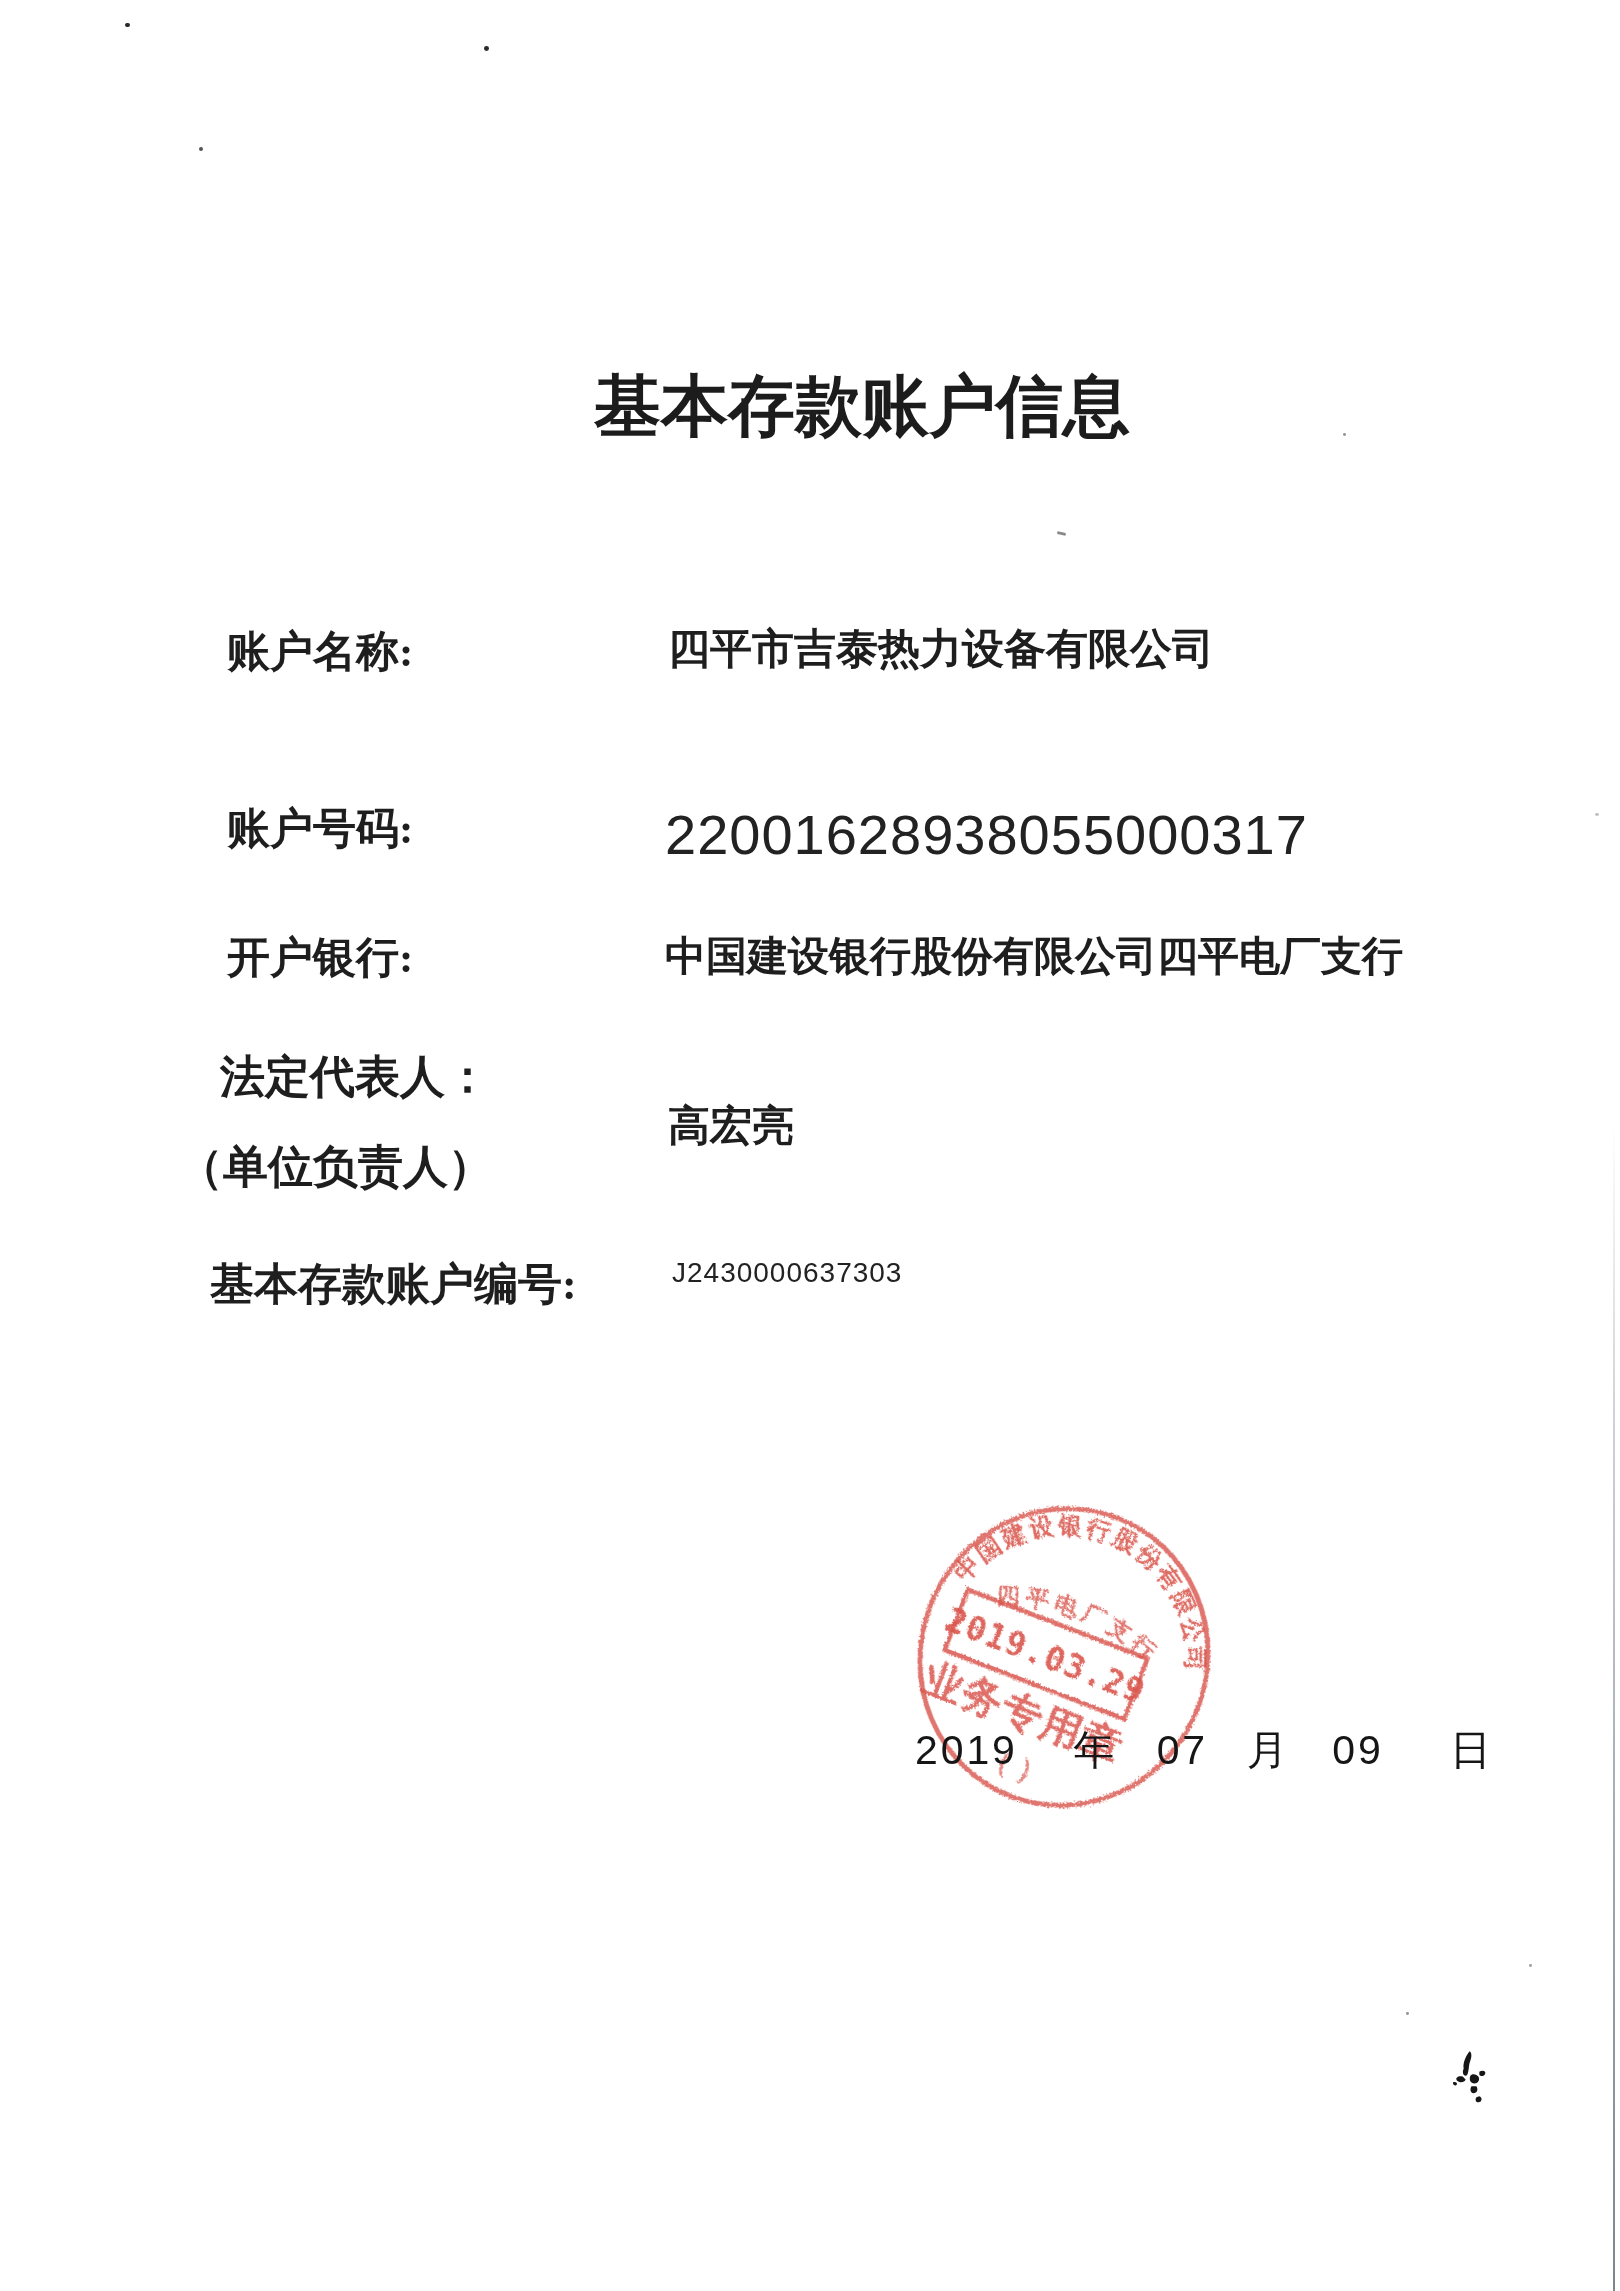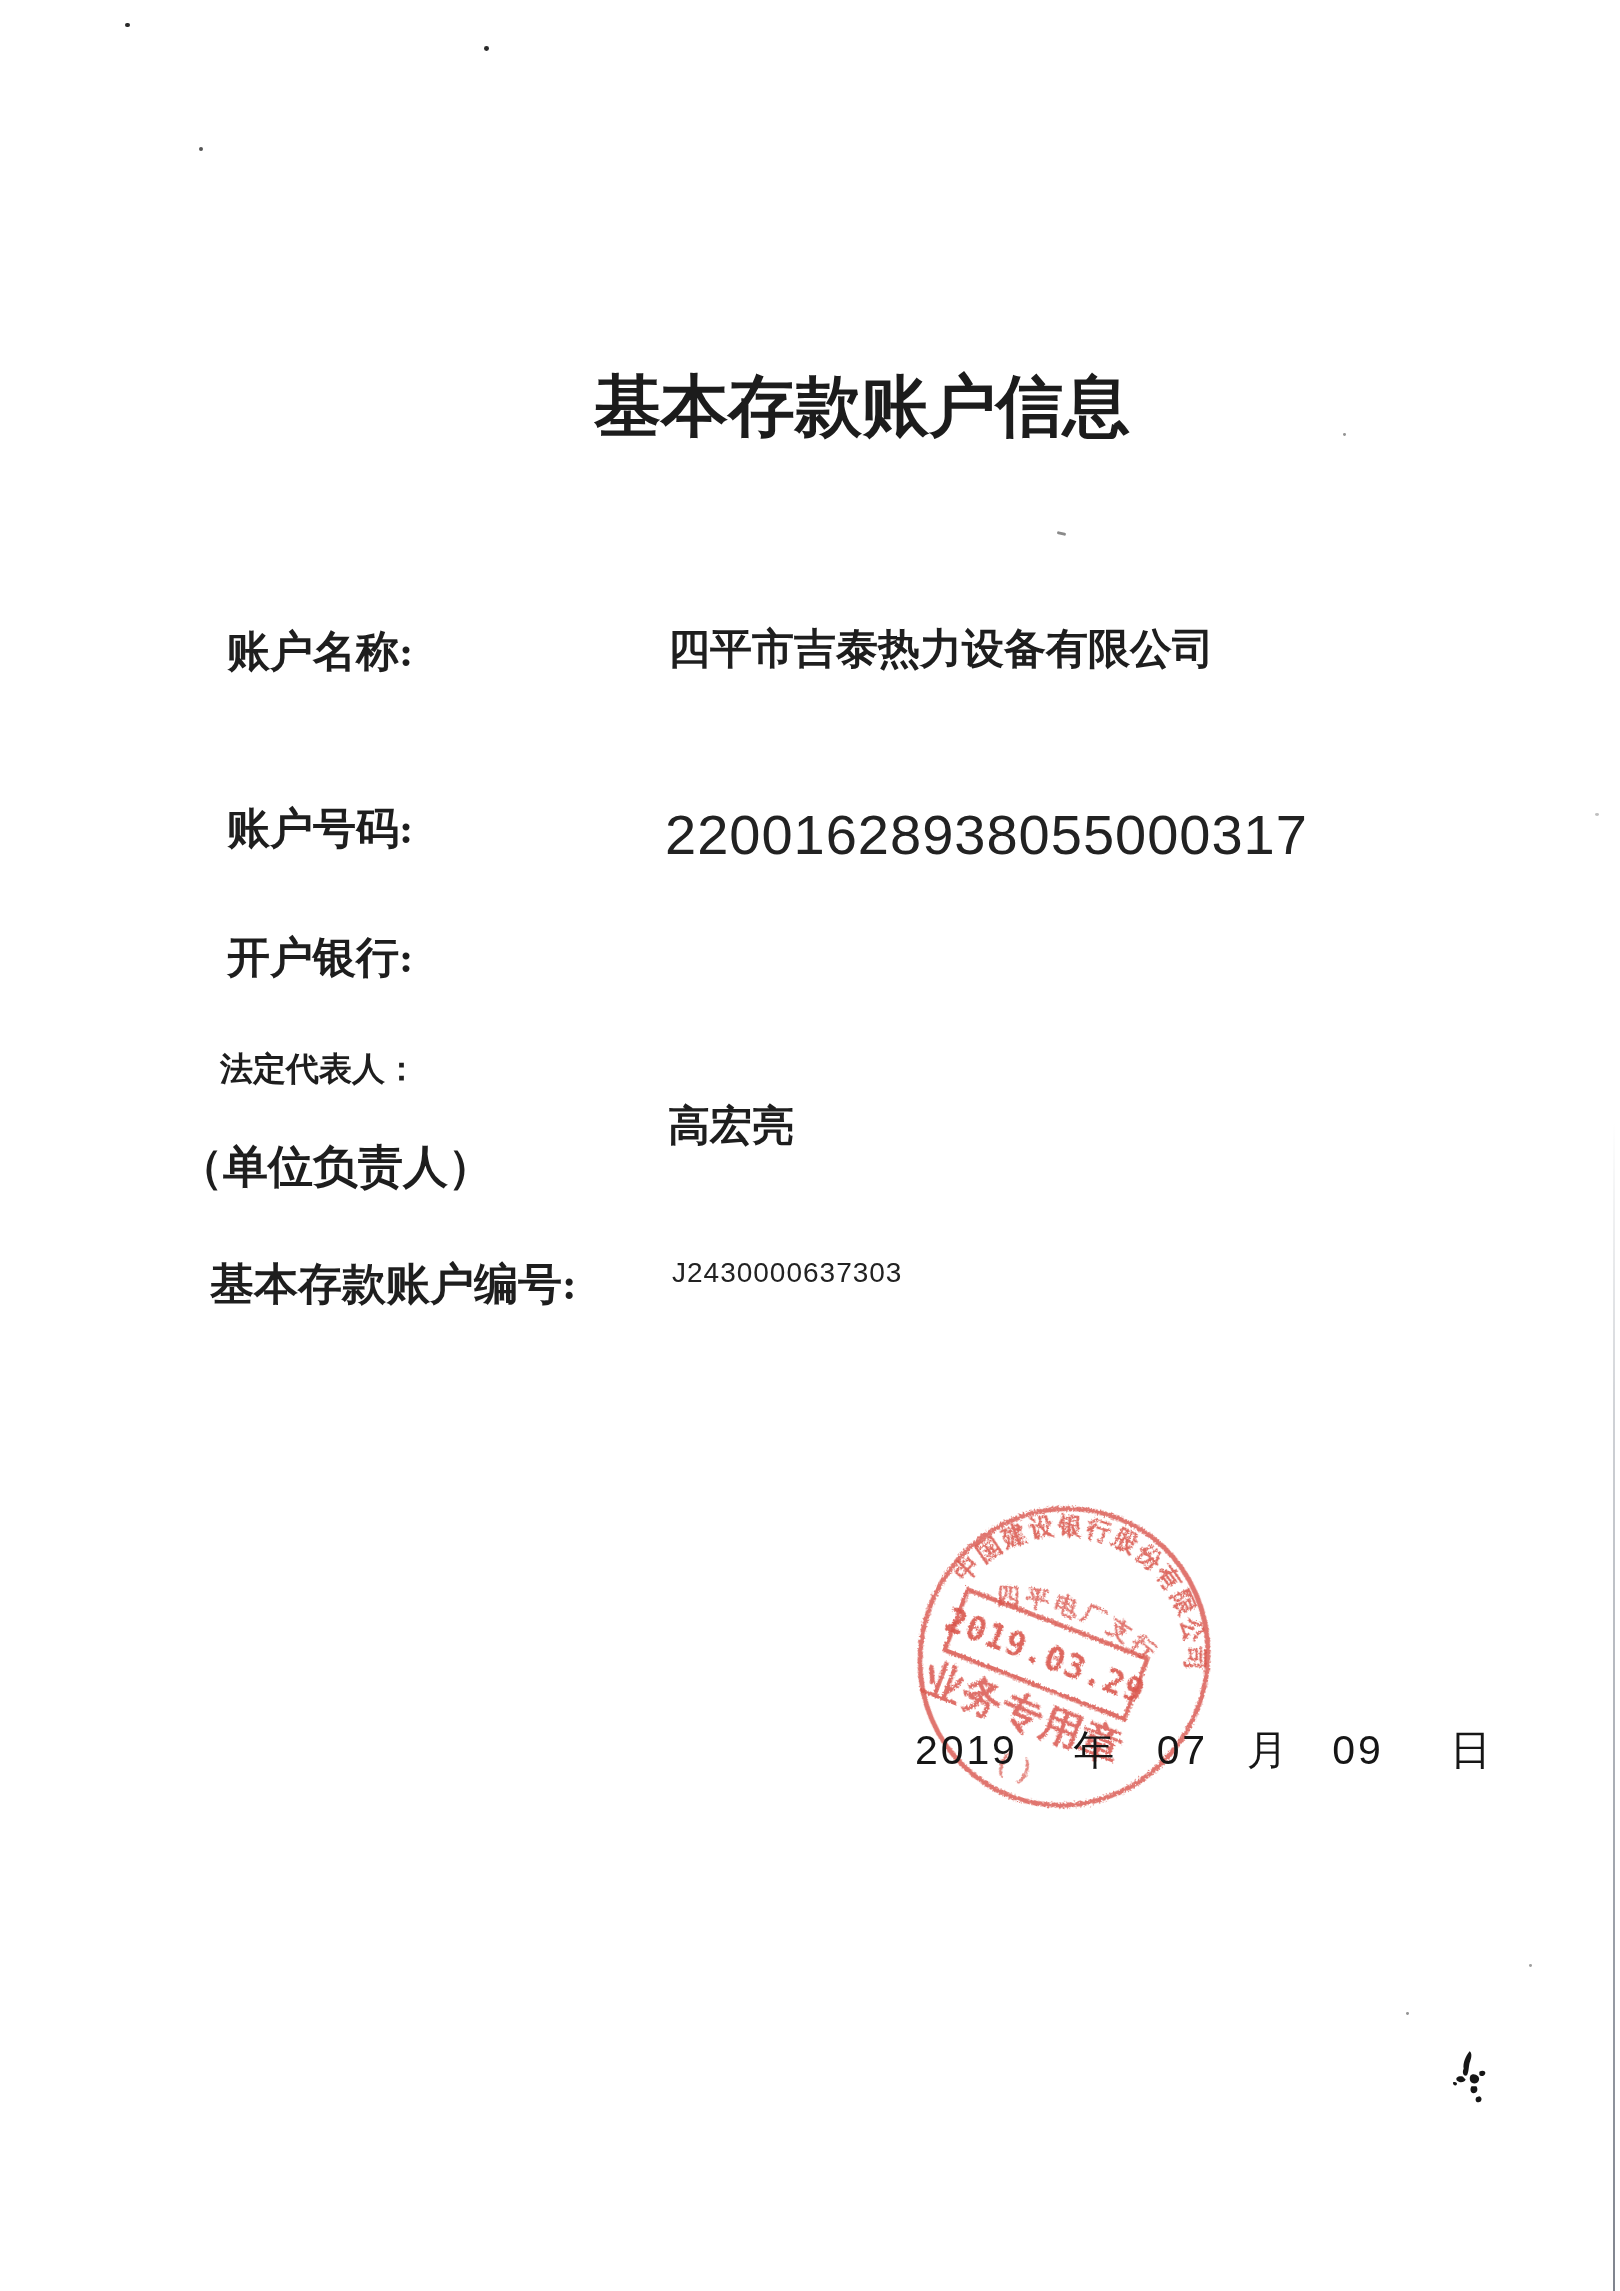--- a/index.html
+++ b/index.html
@@ -30,21 +30,21 @@
     font-weight:600;font-size:42px;color:#1e1e1e;white-space:nowrap;
   }
   .val.num{font-weight:400;font-size:56px;letter-spacing:1px;color:#222;}
 
   #f0l{left:227px;top:623px;}
   #f0v{left:668px;top:621px;}
   #f1l{left:227px;top:800px;}
   #f1v{left:665px;top:802px;}
   #f2l{left:227px;top:929px;}
   #f2v{left:665px;top:929px;font-size:41px;}
-  #f3l1{left:220px;top:1047px;font-size:33px;}
+  #f3l1{left:220px;top:1047px;font-size:45px;}
   #f3l2{left:178px;top:1137px;font-size:45px;}
   #f3v{left:668px;top:1098px;}
   #f4l{left:210px;top:1255px;font-size:44px;}
   #f4v{left:672px;top:1257px;font-size:28px;}
 
   .stamp-wrap{
     position:absolute;left:910px;top:1500px;width:308px;height:316px;
     z-index:1;mix-blend-mode:multiply;opacity:.93;
   }
   .stamp-wrap svg{display:block;width:100%;height:100%;}
@@ -86,20 +86,21 @@
 
   <div class="title">基本存款账户信息</div>
 
   <div class="lbl" id="f0l">账户名称:</div>
   <div class="val" id="f0v">四平市吉泰热力设备有限公司</div>
 
   <div class="lbl" id="f1l">账户号码:</div>
   <div class="val num" id="f1v">22001628938055000317</div>
 
   <div class="lbl" id="f2l">开户银行:</div>
+  <div class="val" id="f2v">中国建设银行股份有限公司四平电厂支行</div>
 
   <div class="lbl" id="f3l1">法定代表人：</div>
   <div class="lbl" id="f3l2">（单位负责人）</div>
   <div class="val" id="f3v">高宏亮</div>
 
   <div class="lbl" id="f4l">基本存款账户编号:</div>
   <div class="val num" id="f4v">J2430000637303</div>
 
   <div class="stamp-wrap">
     <svg viewBox="0 0 314 322">

